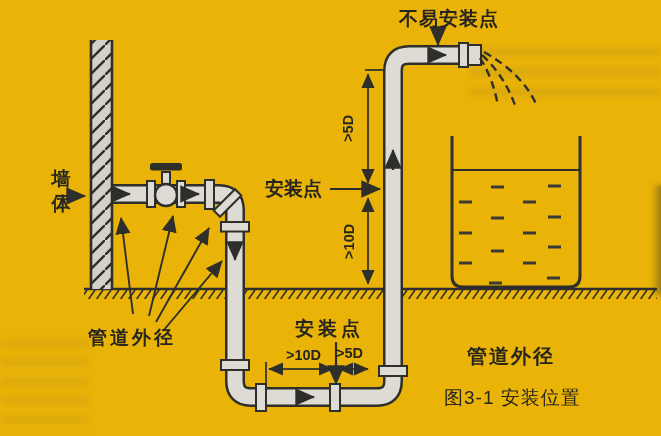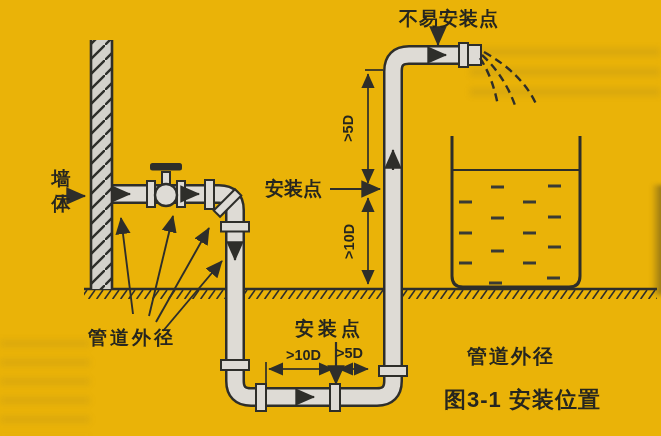--- a/index.html
+++ b/index.html
@@ -34,21 +34,21 @@
     white-space:nowrap;
     color:#26261f;
     line-height:1.15;
   }
   .lbl-difficult{left:399px;top:8px;font-size:19px;font-weight:600;letter-spacing:1px;}
   .lbl-wall{left:24px;top:167px;font-size:19px;font-weight:600;white-space:normal;width:24px;text-align:center;line-height:1.3;margin-left:25px;}
   .lbl-install-riser{left:265px;top:178px;font-size:19px;font-weight:600;}
   .lbl-install-bottom{left:295px;top:318px;font-size:19px;font-weight:600;letter-spacing:4px;}
   .lbl-unsuitable{left:88px;top:327px;font-size:19px;font-weight:600;letter-spacing:3px;}
   .lbl-pipe-od{left:467px;top:313px;font-size:20px;font-weight:600;letter-spacing:2px;margin-top:32px;}
-  .lbl-caption{left:444px;top:387px;font-size:22px;font-weight:700;letter-spacing:1px;}
+  .lbl-caption{left:444px;top:387px;font-size:19px;font-weight:400;letter-spacing:1px;}
   .lbl-dim{font-size:14.5px;font-weight:600;}
   .dim-bottom-left{left:286px;top:347px;}
   .dim-bottom-right{left:336px;top:345px;}
   .dim-riser-down{left:326px;top:120px;width:44px;text-align:center;transform:rotate(-90deg);}
   .dim-riser-up{left:322px;top:233px;width:54px;text-align:center;transform:rotate(-90deg);}
 </style>
 </head>
 <body>
 
 <div class="page">

